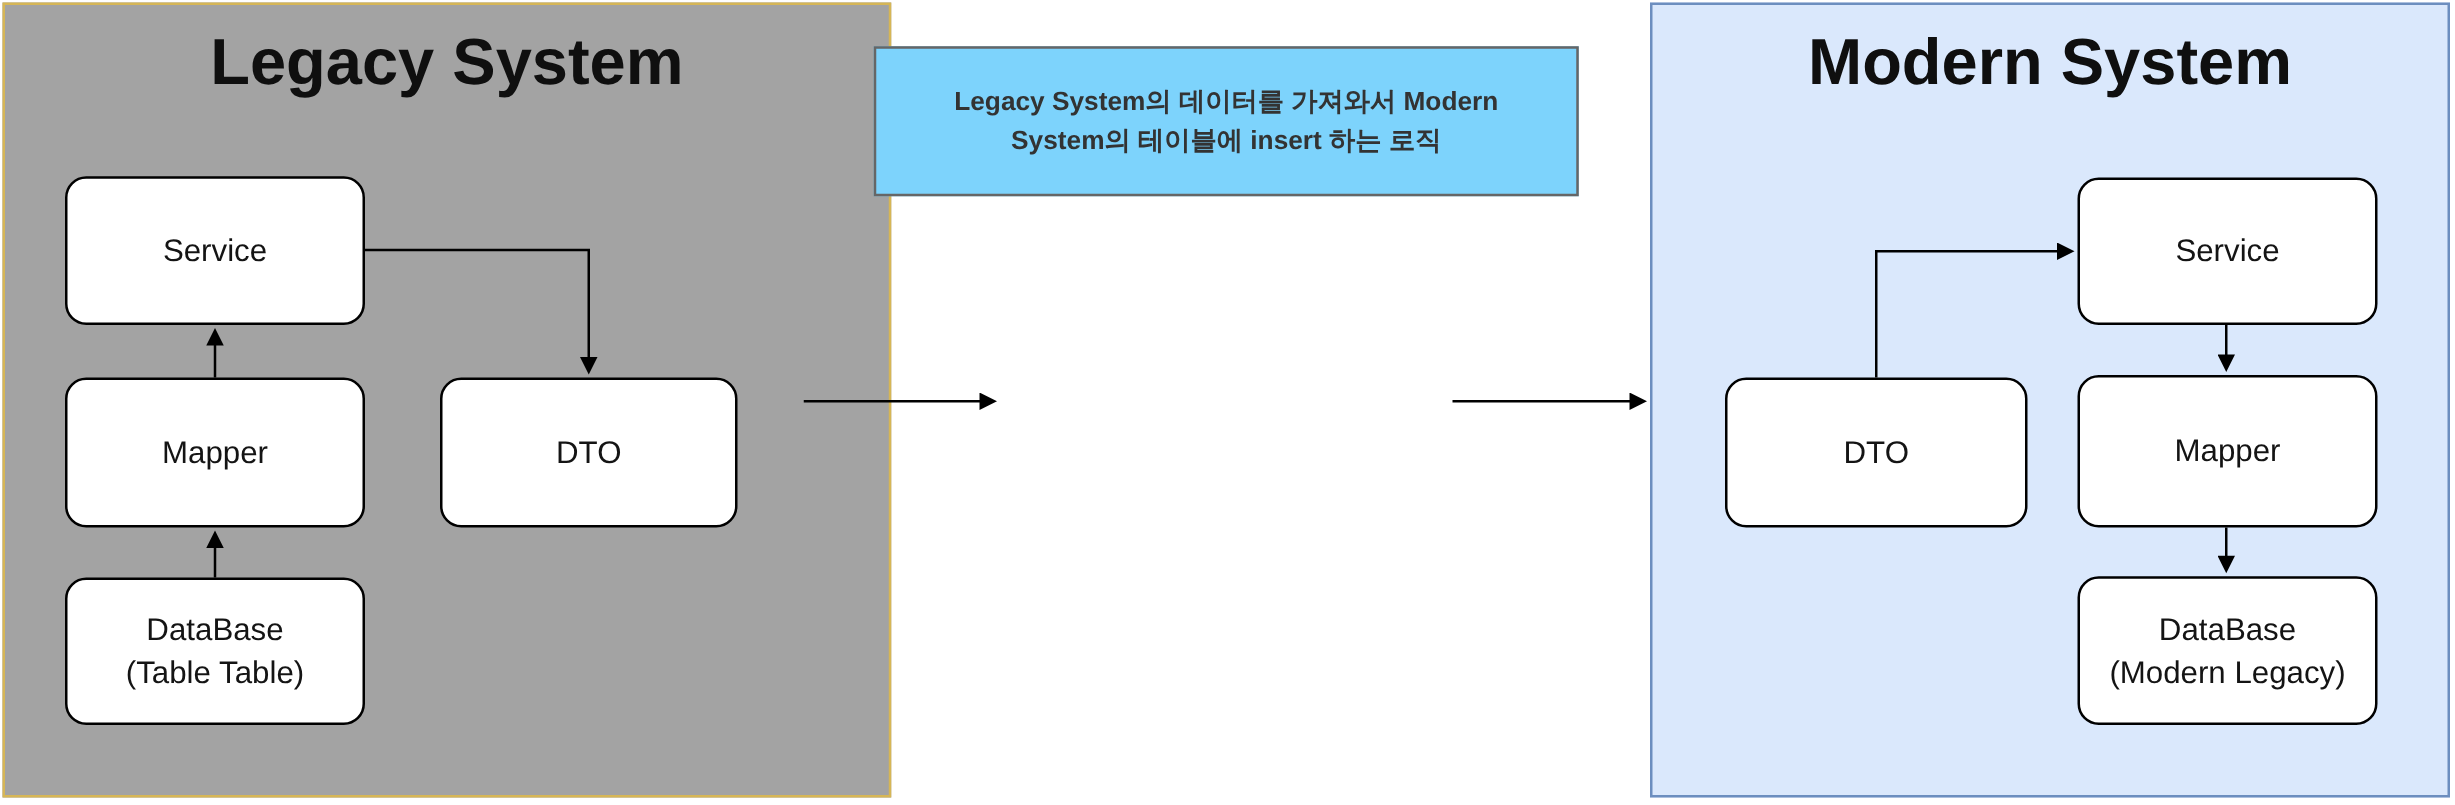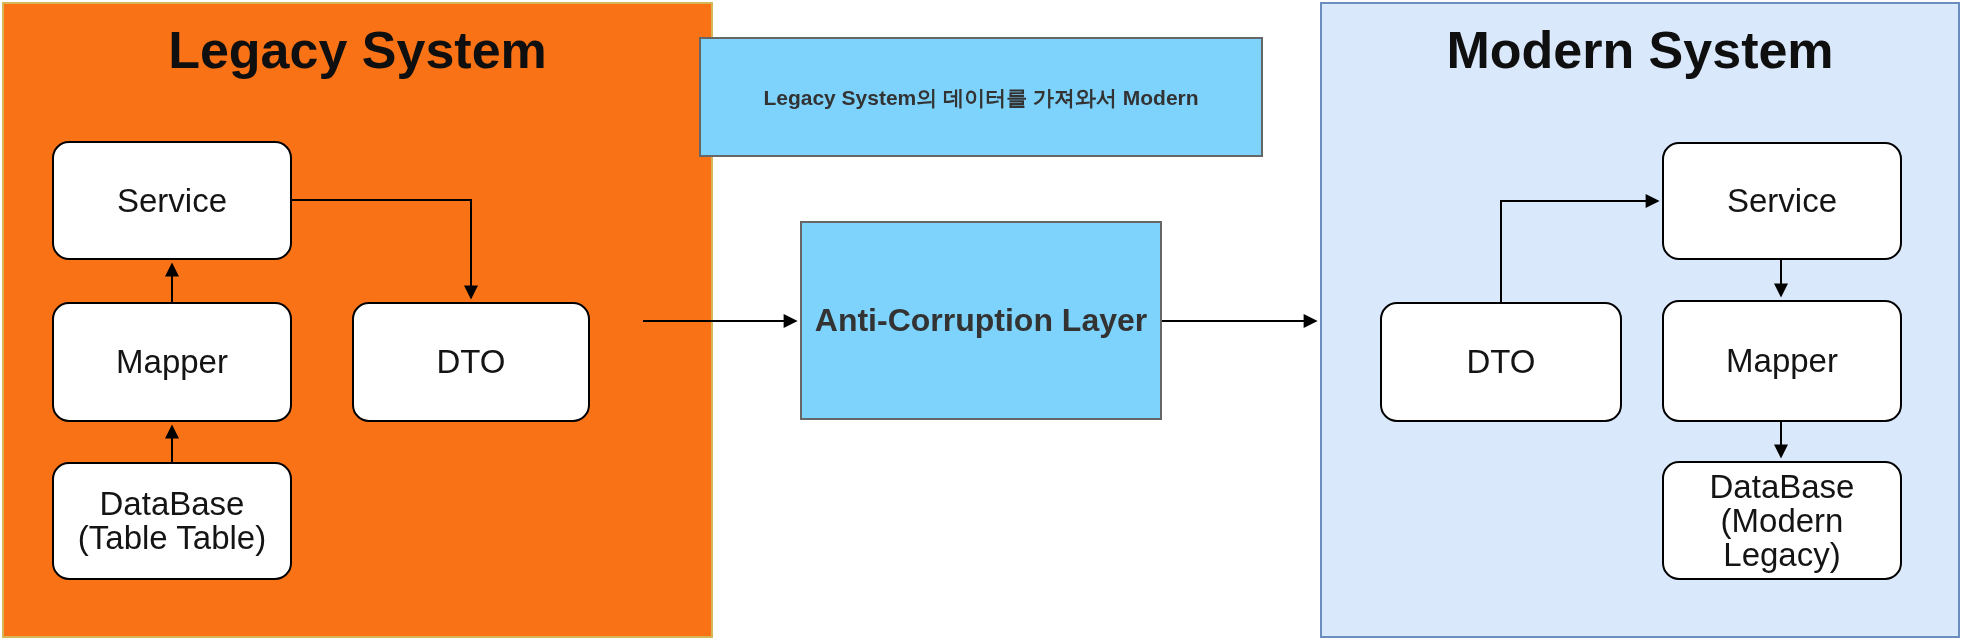--- a/index.html
+++ b/index.html
@@ -14,21 +14,21 @@
   .panel {
     position: absolute;
     top: 2px;
     height: 636px;
     border: 2px solid;
     box-sizing: border-box;
   }
   .panel-legacy {
     left: 2px;
     width: 711px;
-    background: #f97316;
+    background: #a3a3a3;
     border-color: #D6B656;
   }
   .panel-modern {
     left: 1320px;
     width: 640px;
     background: #DAE8FC;
     border-color: #6C8EBF;
     padding-left: 32px;
   }
   .panel-title {
@@ -44,21 +44,21 @@
   .node {
     position: absolute;
     background: #ffffff;
     border: 2px solid #000000;
     border-radius: 17px;
     box-sizing: border-box;
     display: flex;
     align-items: center;
     justify-content: center;
     text-align: center;
-    font-size: 33px;
+    font-size: 25px;
     color: #141414;
     line-height: 34px;
   }
   .graybox {
     position: absolute;
     background: #7dd3fc;
     border: 2px solid #666666;
     box-sizing: border-box;
     display: flex;
     flex-direction: column;
@@ -103,25 +103,23 @@
   <div class="panel panel-legacy">
     <div class="panel-title">Legacy System</div>
   </div>
 
   <div class="panel panel-modern">
     <div class="panel-title">Modern System</div>
   </div>
 
   <div class="graybox note-box">
     <div>Legacy System의 데이터를 가져와서 Modern</div>
+    <div>System의 테이블에 insert 하는 로직</div>
   </div>
 
-  <div class="graybox acl-box">
-    <div>Anti-Corruption Layer</div>
-  </div>
 
   <div class="node" style="left:52px; top:141px; width:240px; height:119px;">
     <span>Service</span>
   </div>
 
   <div class="node" style="left:52px; top:302px; width:240px; height:120px;">
     <span>Mapper</span>
   </div>
 
   <div class="node" style="left:52px; top:462px; width:240px; height:118px;">

